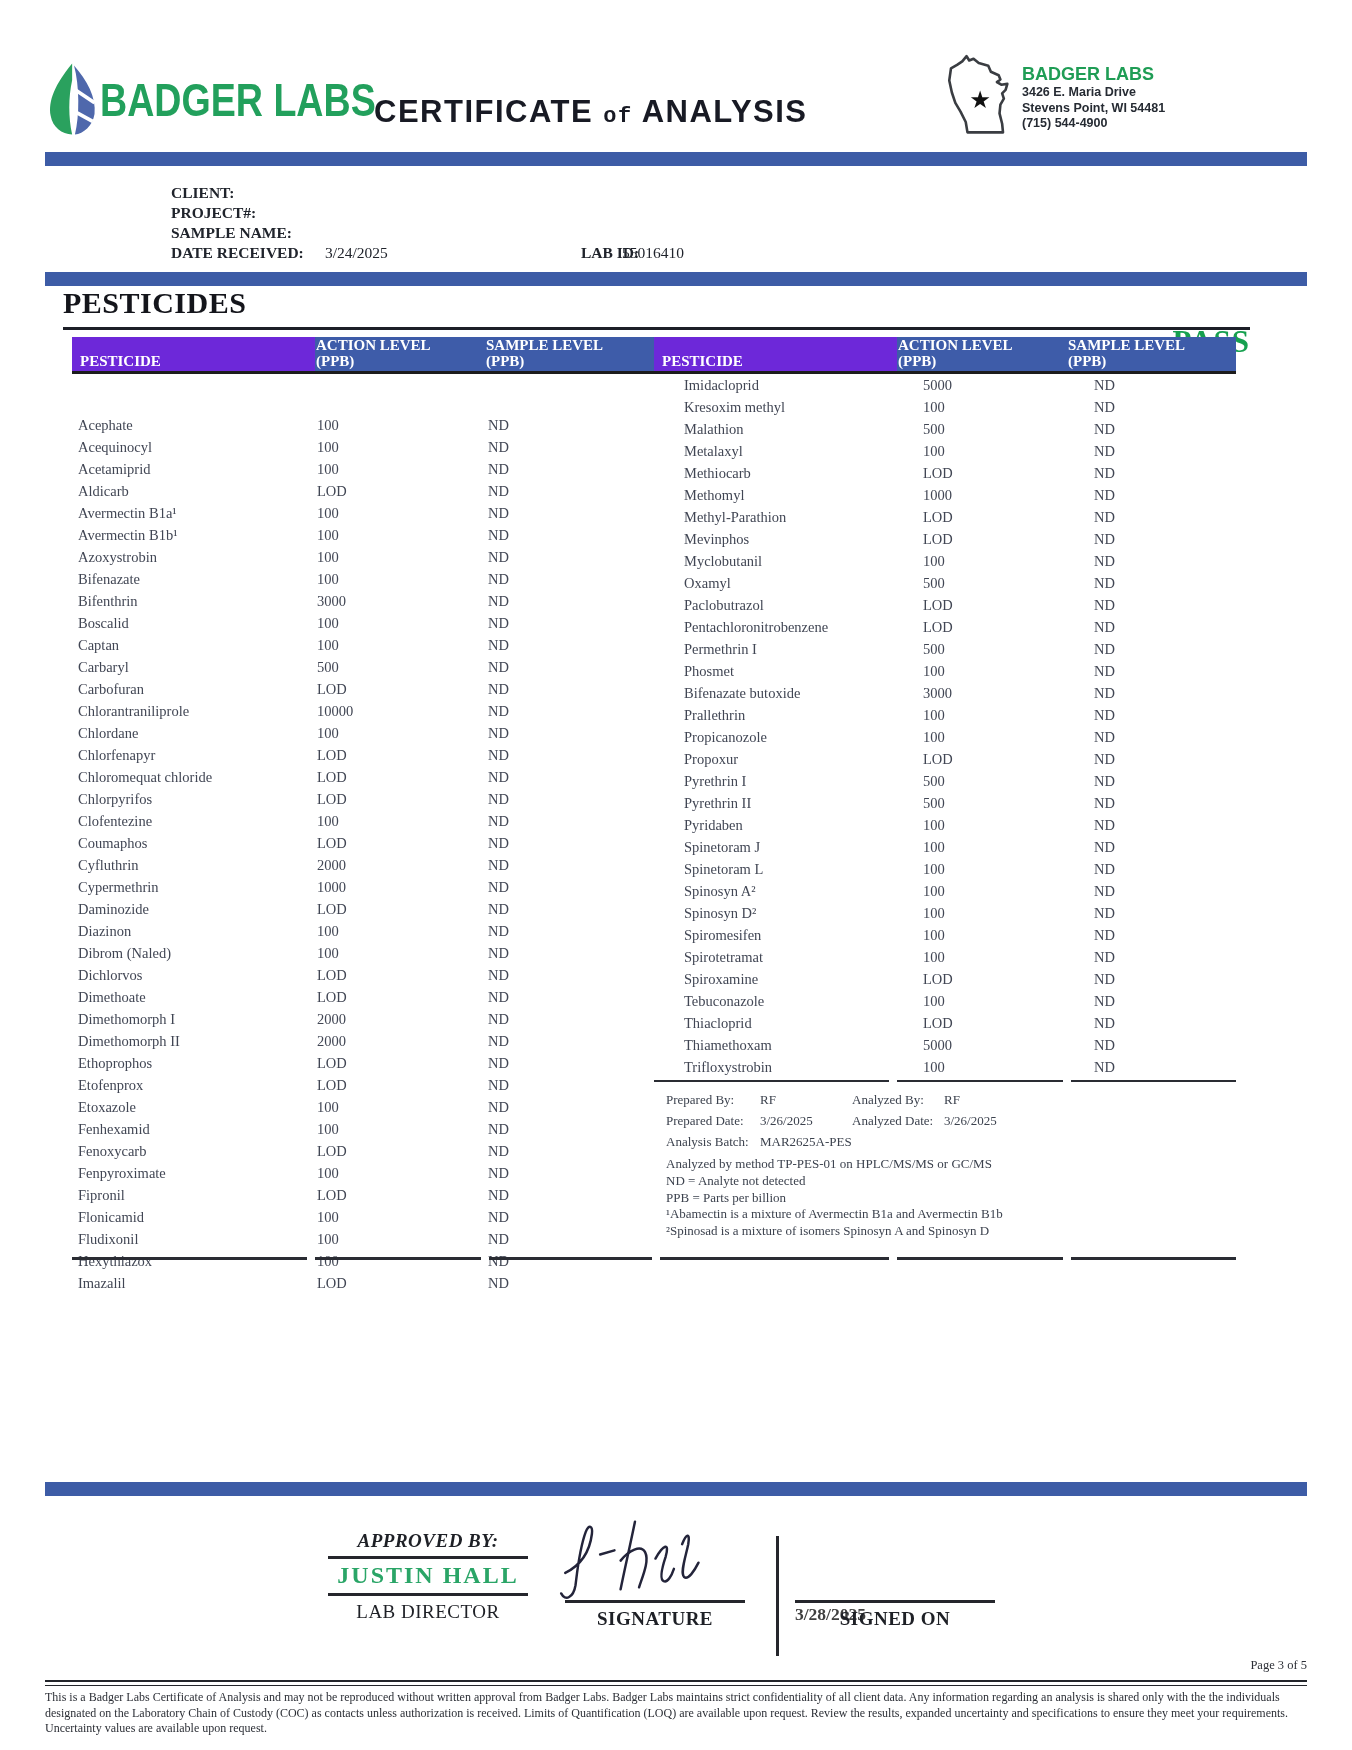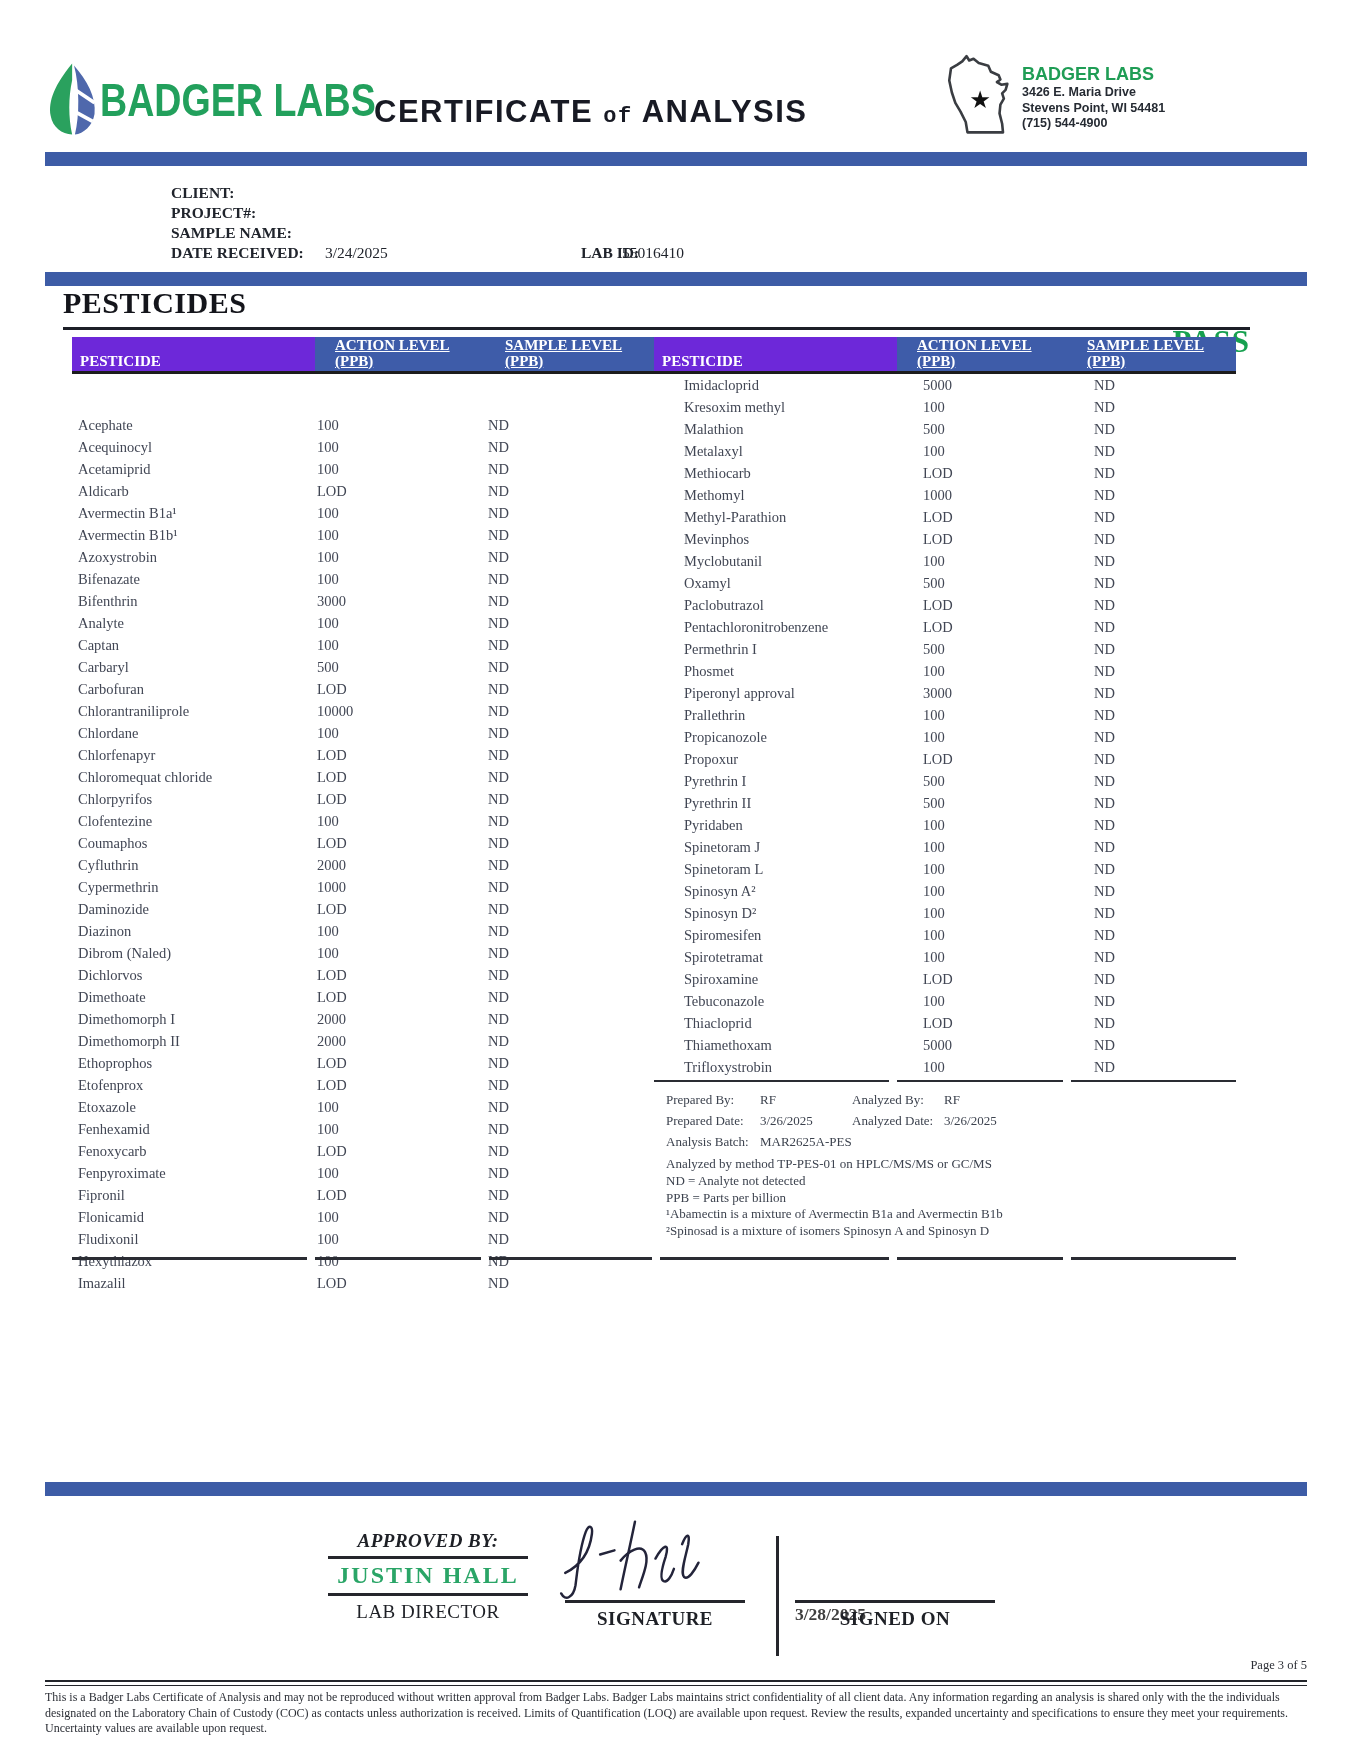--- a/index.html
+++ b/index.html
@@ -22,21 +22,21 @@
   
   .section-title{font-size:30px;font-weight:bold;letter-spacing:0.5px;color:#14151b;}
   .pass{font-size:31px;font-weight:bold;letter-spacing:1px;color:#16a04f;}
   .section-rule{position:absolute;left:63px;top:327px;width:1187px;height:3px;background:#1d1f27;
                 box-shadow:0 3px 0 -1.5px #8b8e96;}
   
   .thead{position:absolute;top:337px;height:34px;display:grid;grid-template-columns:243px 170px 169px;}
   .th{display:flex;flex-direction:column;justify-content:flex-end;padding-bottom:3px;color:#fff;
       font-weight:bold;font-size:15px;line-height:16px;white-space:nowrap;}
   .th.green{background:#6d28d9;padding-left:8px;}
-  .th.blue{background:#3e5ca9;padding-left:20px;text-decoration:underline;}
+  .th.blue{background:#3e5ca9;padding-left:1px;}
   .thead-rule{position:absolute;left:72px;top:371px;width:1164px;height:2.5px;background:#1c1c1c;}
   .rows{position:absolute;top:374px;}
   .trow{display:grid;grid-template-columns:243px 170px 169px;height:22px;}
   .cell{font-size:14.5px;line-height:22px;color:#414654;white-space:nowrap;overflow:hidden;}
   .cell.name{padding-left:6px;}
   .cell.action{padding-left:2px;}
   .cell.sample{padding-left:3px;}
   .rule-seg{position:absolute;background:#2a2c33;}
   
   .meta-text{position:absolute;font-size:13px;color:#3c424e;white-space:nowrap;}
@@ -169,21 +169,21 @@
         <span class="cell name">Bifenazate</span>
         <span class="cell action">100</span>
         <span class="cell sample">ND</span>
       </div>
       <div class="trow">
         <span class="cell name">Bifenthrin</span>
         <span class="cell action">3000</span>
         <span class="cell sample">ND</span>
       </div>
       <div class="trow">
-        <span class="cell name">Analyte</span>
+        <span class="cell name">Boscalid</span>
         <span class="cell action">100</span>
         <span class="cell sample">ND</span>
       </div>
       <div class="trow">
         <span class="cell name">Captan</span>
         <span class="cell action">100</span>
         <span class="cell sample">ND</span>
       </div>
       <div class="trow">
         <span class="cell name">Carbaryl</span>
@@ -396,21 +396,21 @@
         <span class="cell name">Permethrin I</span>
         <span class="cell action">500</span>
         <span class="cell sample">ND</span>
       </div>
       <div class="trow">
         <span class="cell name">Phosmet</span>
         <span class="cell action">100</span>
         <span class="cell sample">ND</span>
       </div>
       <div class="trow">
-        <span class="cell name">Piperonyl approval</span>
+        <span class="cell name">Bifenazate butoxide</span>
         <span class="cell action">3000</span>
         <span class="cell sample">ND</span>
       </div>
       <div class="trow">
         <span class="cell name">Prallethrin</span>
         <span class="cell action">100</span>
         <span class="cell sample">ND</span>
       </div>
       <div class="trow">
         <span class="cell name">Propicanozole</span>

